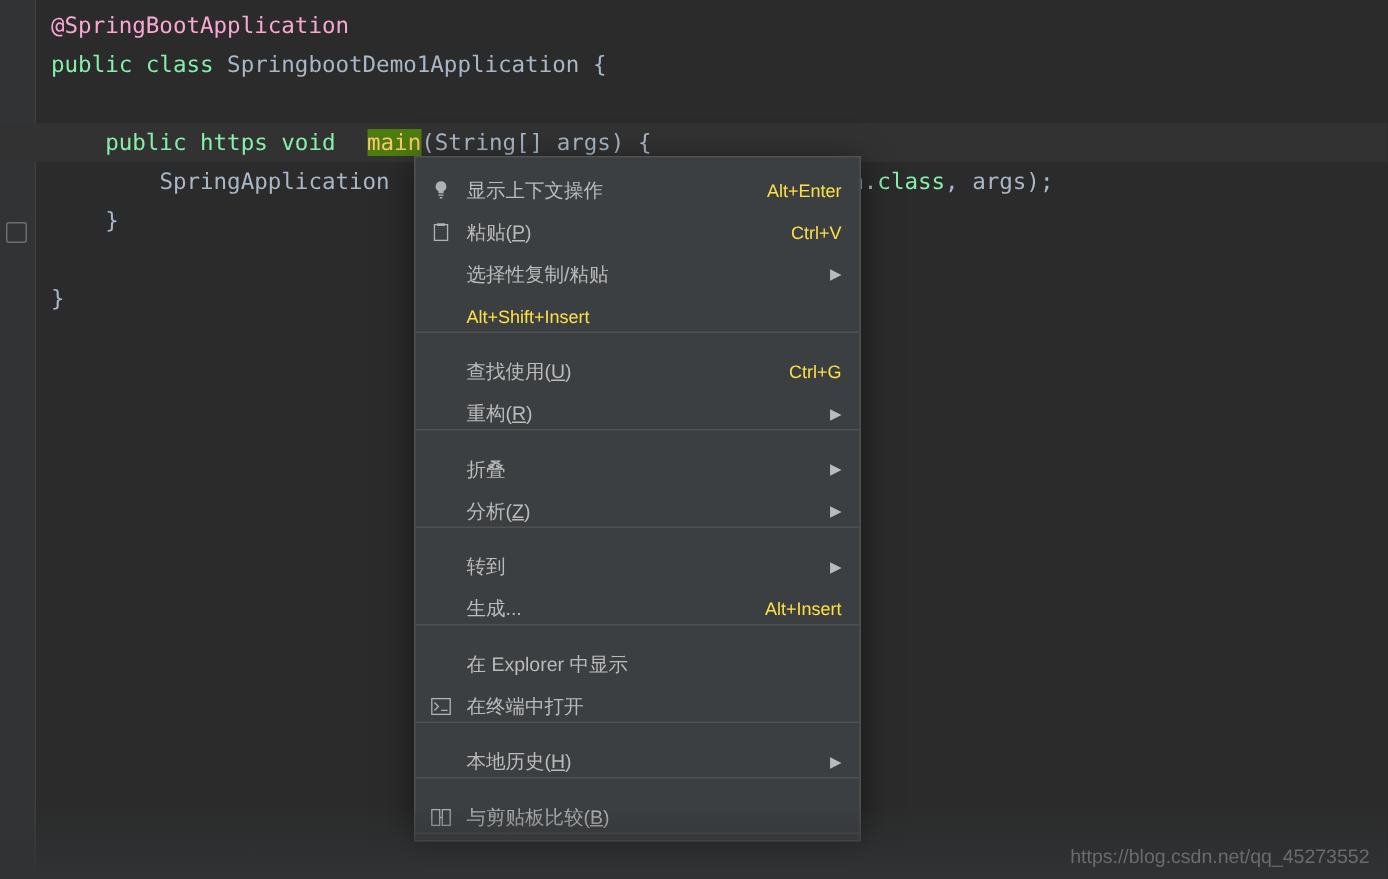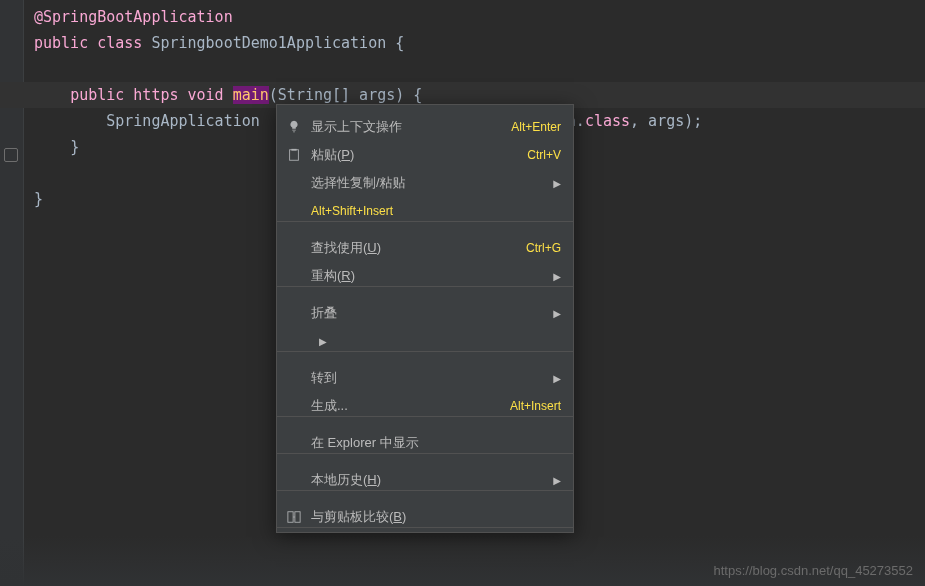--- a/index.html
+++ b/index.html
@@ -31,25 +31,25 @@
   .code-line {
     padding-left: 34px;
     white-space: pre;
     font-family: "Consolas", monospace;
     font-size: 15px;
     line-height: 26px;
     height: 26px;
   }
   .caret-line { background: #323232; }
   .kw-annotation { color: #f9a8d4; }
-  .kw { color: #f9a8d4; }
+  .kw { color: #86efac; }
   .ident { color: #a9b7c6; }
   .method { color: #ffc66d; }
   .paren { color: #a9b7c6; }
-  .highlight { background: #701a75; padding: 0; }
+  .highlight { background: #4d7c0f; padding: 0; margin-left: 12px; }
   
   
   .context-menu {
     position: absolute;
     left: 276px;
     top: 104px;
     width: 298px;
     background: #3c3f41;
     border: 1px solid #515151;
     box-shadow: 0 4px 20px rgba(0,0,0,0.5);
@@ -159,37 +159,47 @@
       <span class="menu-arrow">▶</span>
     </div>
     <div class="separator"></div>
     <div class="menu-item">
       <span class="menu-icon"></span>
       <span class="menu-label">折叠</span>
       <span class="menu-arrow">▶</span>
     </div>
     <div class="menu-item">
       <span class="menu-icon"></span>
+      <span class="menu-label">分析(<span class="mnemonic">Z</span>)</span>
       <span class="menu-arrow">▶</span>
     </div>
     <div class="separator"></div>
     <div class="menu-item">
       <span class="menu-icon"></span>
       <span class="menu-label">转到</span>
       <span class="menu-arrow">▶</span>
     </div>
     <div class="menu-item">
       <span class="menu-icon"></span>
       <span class="menu-label">生成...</span>
       <span class="menu-shortcut">Alt+Insert</span>
     </div>
     <div class="separator"></div>
     <div class="menu-item">
       <span class="menu-icon"></span>
       <span class="menu-label">在 Explorer 中显示</span>
+    </div>
+    <div class="menu-item">
+      <span class="menu-icon">
+        <svg viewBox="0 0 16 16">
+          <rect x="1" y="2" width="14" height="12" fill="none" stroke="#afb1b3"></rect>
+          <path d="M3 5l3 3-3 3M8 11h5" stroke="#afb1b3" fill="none"></path>
+        </svg>
+      </span>
+      <span class="menu-label">在终端中打开</span>
     </div>
     <div class="separator"></div>
     <div class="menu-item">
       <span class="menu-icon"></span>
       <span class="menu-label">本地历史(<span class="mnemonic">H</span>)</span>
       <span class="menu-arrow">▶</span>
     </div>
     <div class="separator"></div>
     <div class="menu-item">
       <span class="menu-icon">

